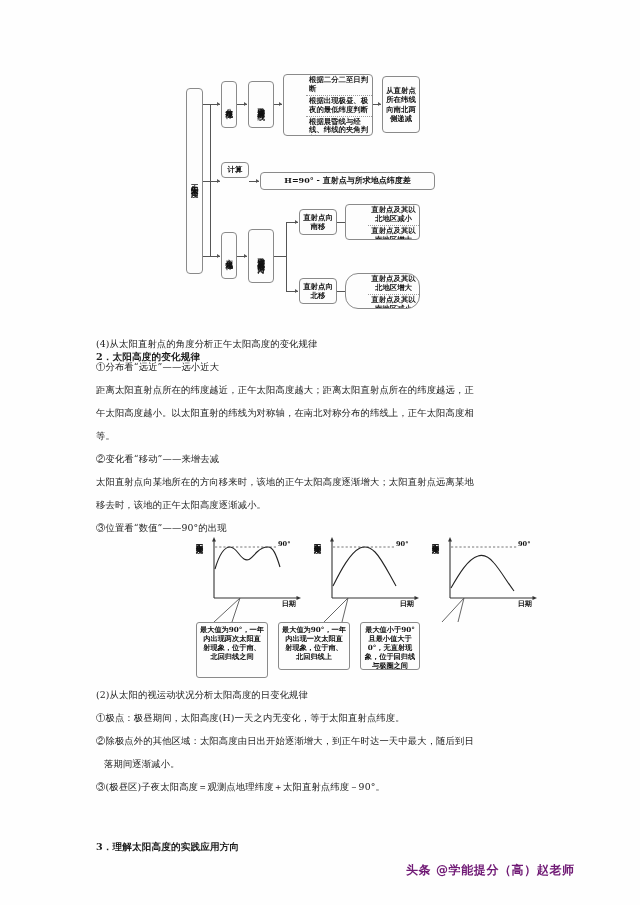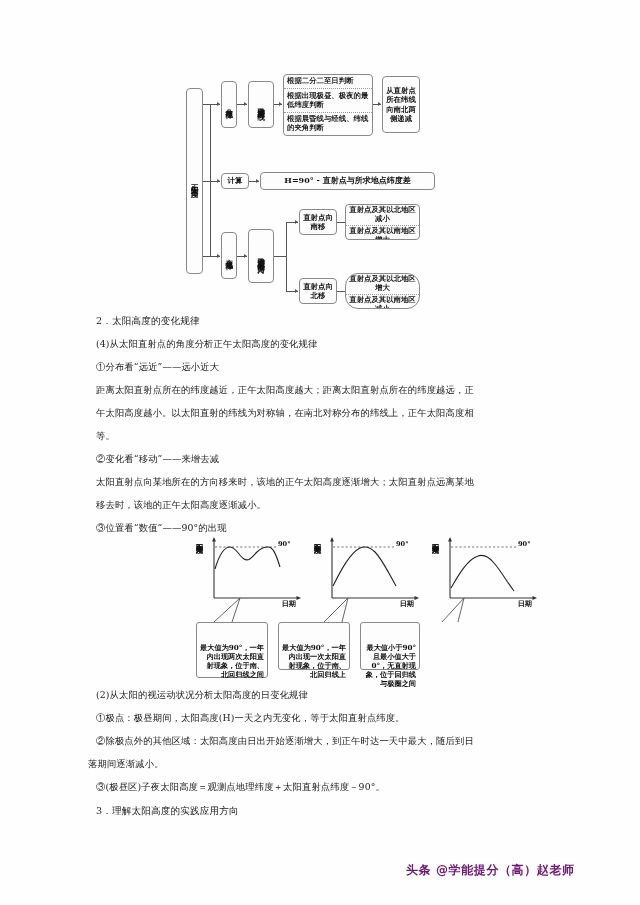--- a/index.html
+++ b/index.html
@@ -58,20 +58,21 @@
   }
   .stack {
     position: absolute;
     box-sizing: border-box;
     border: 1px solid #8a8a8a;
     border-radius: 4px;
     background: #fdfdfd;
     display: flex;
     flex-direction: column;
     overflow: hidden;
+    padding-left: 22px;
   }
   .stack > .row {
     flex: 1 1 auto;
     display: flex;
     align-items: center;
     padding: 1px 3px;
     font-size: 7.4px;
     line-height: 1.2;
     font-weight: bold;
     border-bottom: 1px dotted #9a9a9a;
@@ -97,21 +98,21 @@
   
   .txt {
     position: absolute;
     font-size: 9.3px;
     line-height: 1.0;
     letter-spacing: 0.15px;
     color: #1c1c1c;
     white-space: nowrap;
     font-family: "DejaVu Serif", "Liberation Serif", serif;
   }
-  .txt.head { font-weight: normal; font-size: 9.6px; }
+  .txt.head { font-weight: bold; font-size: 9.6px; margin-top: 36px; }
 
   
   .charts {
     position: absolute;
     left: 196px;
     top: 536px;
     width: 350px;
     height: 78px;
   }
   .chartbox {
@@ -164,22 +165,22 @@
   .callout {
     position: absolute;
     box-sizing: border-box;
     border: 1px solid #8a8a8a;
     border-radius: 3px;
     background: #fdfdfd;
     font-size: 7.2px;
     line-height: 1.26;
     font-weight: bold;
     color: #111;
-    padding: 20px 3px;
-    text-align: right;
+    padding: 2px 3px;
+    text-align: center;
   }
 
   
   .watermark {
     position: absolute;
     left: 406px;
     top: 862px;
     font-size: 12px;
     font-weight: bold;
     color: #701a75;
@@ -231,21 +232,21 @@
     </div>
 
     <div class="conn h" style="left:187px; top:30px; width:8px;"></div>
     <div class="arrowhead" style="left:192px; top:27.5px;"></div>
     <div class="dbox" style="left:196px; top:2px; width:38px; height:57px; font-size:7.4px; line-height:1.22;">
       <span>从直射点所在纬线向南北两侧递减</span>
     </div>
 
     <div class="conn h" style="left:24px; top:107px; width:10px;"></div>
     <div class="arrowhead" style="left:31px; top:104.5px;"></div>
-    <div class="dbox" style="left:35px; top:99px; width:28px; height:16px;">
+    <div class="dbox" style="left:35px; top:88px; width:28px; height:16px;">
       <span>计算</span>
     </div>
     <div class="conn h" style="left:63px; top:107px; width:10px;"></div>
     <div class="arrowhead" style="left:70px; top:104.5px;"></div>
     <div class="dbox" style="left:74px; top:98px; width:175px; height:18px; font-size:8px;">
       <span>H=90° - 直射点与所求地点纬度差</span>
     </div>
 
     <div class="conn h" style="left:24px; top:182px; width:10px;"></div>
     <div class="arrowhead" style="left:31px; top:179.5px;"></div>
@@ -367,19 +368,19 @@
 
   <div class="callouts">
     <div class="callout" style="left:0px; top:0px; width:72px; height:56px;">最大值为90°，一年内出现两次太阳直射现象，位于南、北回归线之间</div>
     <div class="callout" style="left:82px; top:0px; width:72px; height:48px;">最大值为90°，一年内出现一次太阳直射现象，位于南、北回归线上</div>
     <div class="callout" style="left:164px; top:0px; width:60px; height:48px;">最大值小于90°且最小值大于0°，无直射现象，位于回归线与极圈之间</div>
   </div>
 
   <div class="txt" style="left:96px; top:690px;">(2)从太阳的视运动状况分析太阳高度的日变化规律</div>
   <div class="txt" style="left:96px; top:713px;">①极点：极昼期间，太阳高度(H)一天之内无变化，等于太阳直射点纬度。</div>
   <div class="txt" style="left:96px; top:736px;">②除极点外的其他区域：太阳高度由日出开始逐渐增大，到正午时达一天中最大，随后到日</div>
-  <div class="txt" style="left:88px; top:759px;">落期间逐渐减小。</div>
+  <div class="txt" style="left:104px; top:759px;">落期间逐渐减小。</div>
   <div class="txt" style="left:96px; top:782px;">③(极昼区)子夜太阳高度＝观测点地理纬度＋太阳直射点纬度－90°。</div>
   <div class="txt head" style="left:96px; top:806px;">3．理解太阳高度的实践应用方向</div>
 
   <div class="watermark">头条 @学能提分（高）赵老师</div>
 
 </div>
 
 </body></html>

